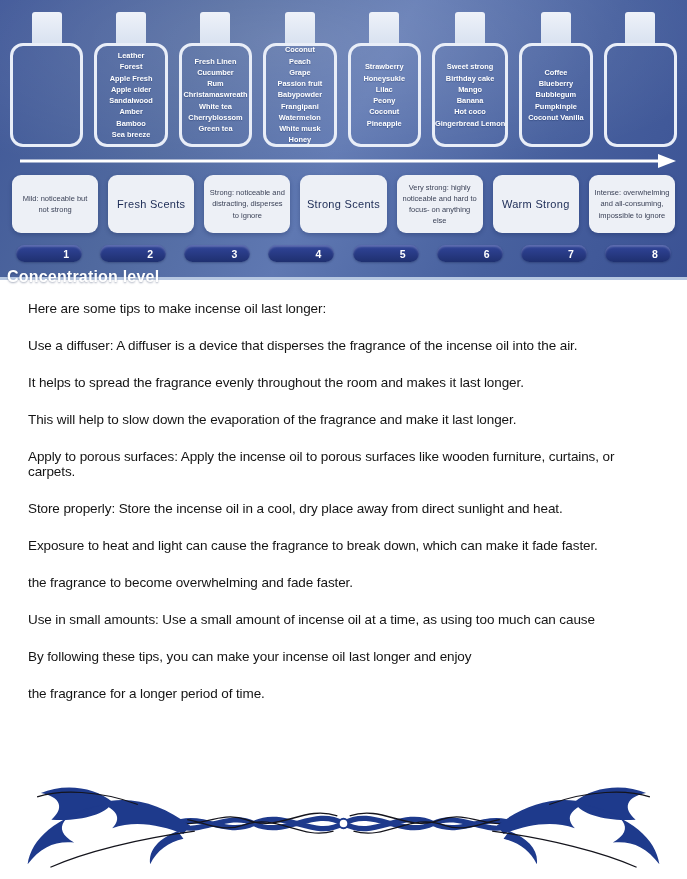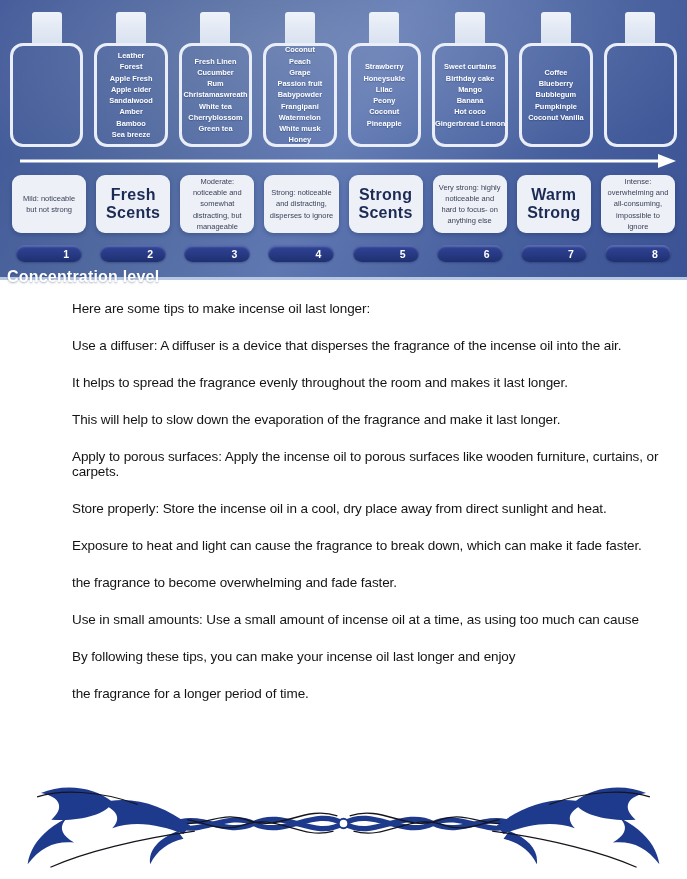--- a/index.html
+++ b/index.html
@@ -80,22 +80,22 @@
     justify-content: center;
     text-align: center;
     padding: 4px 5px;
   }
   .level-card .desc {
     font-size: 7.5px;
     line-height: 1.5;
     color: #3c4358;
   }
   .level-card .title {
-    font-size: 16px;
-    font-weight: bold;
+    font-size: 11px;
+    font-weight: normal;
     letter-spacing: 0.3px;
     color: #1c2b55;
   }
 
   
   .pills-row {
     display: flex;
     gap: 10px;
     padding: 0 12px;
     margin-top: 12px;
@@ -123,21 +123,20 @@
     color: #ffffff;
     font-size: 16px;
     font-weight: bold;
     letter-spacing: 0.2px;
     text-shadow: 0 1px 2px rgba(10,25,70,0.35);
   }
 
   
   .tips {
     padding: 22px 28px 0 28px;
-    margin-left: 44px;
   }
   .tips p {
     margin: 0 0 22.6px 0;
     font-size: 13.5px;
     line-height: 14.5px;
     letter-spacing: -0.1px;
     color: #141414;
   }
 
   
@@ -212,21 +211,21 @@
             <div class="scent">Lilac</div>
             <div class="scent">Peony</div>
             <div class="scent">Coconut</div>
             <div class="scent">Pineapple</div>
           </div>
   </div>
 
   <div class="bottle">
     <div class="cap"></div>
     <div class="bottle-body">
-            <div class="scent">Sweet curtains</div>
+            <div class="scent">Sweet strong</div>
             <div class="scent">Birthday cake</div>
             <div class="scent">Mango</div>
             <div class="scent">Banana</div>
             <div class="scent">Hot coco</div>
             <div class="scent">Gingerbread Lemon</div>
           </div>
   </div>
 
   <div class="bottle">
     <div class="cap"></div>
@@ -252,23 +251,20 @@
 
     <div class="labels-row">
   <div class="level-card">
     <span class="desc">Mild: noticeable but not strong</span>
   </div>
 
   <div class="level-card">
     <span class="title">Fresh Scents</span>
   </div>
 
-  <div class="level-card">
-    <span class="desc">Moderate: noticeable and somewhat distracting, but manageable</span>
-  </div>
 
   <div class="level-card">
     <span class="desc">Strong: noticeable and distracting, disperses to ignore</span>
   </div>
 
   <div class="level-card">
     <span class="title">Strong Scents</span>
   </div>
 
   <div class="level-card">

